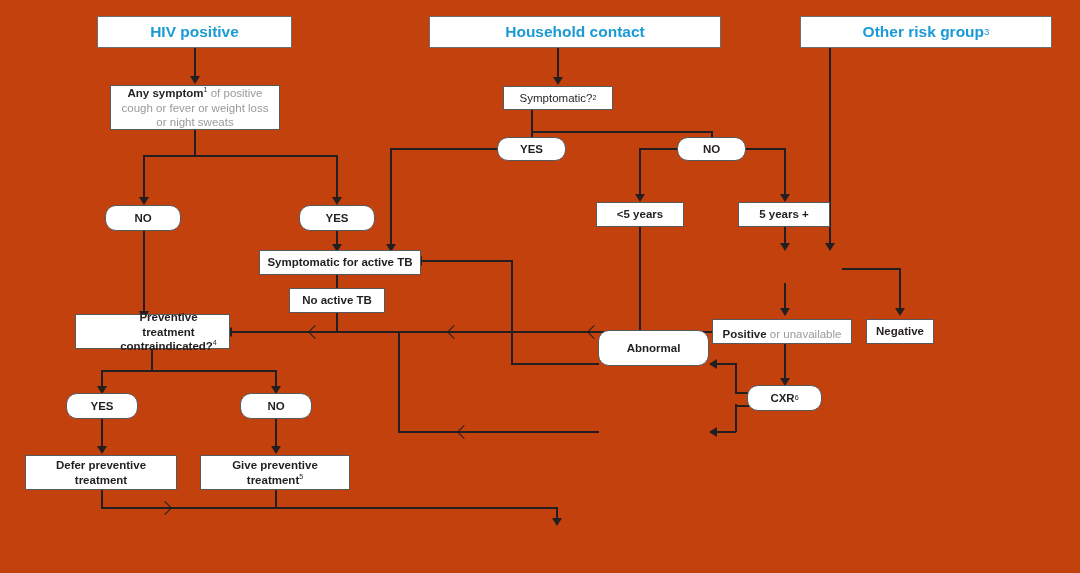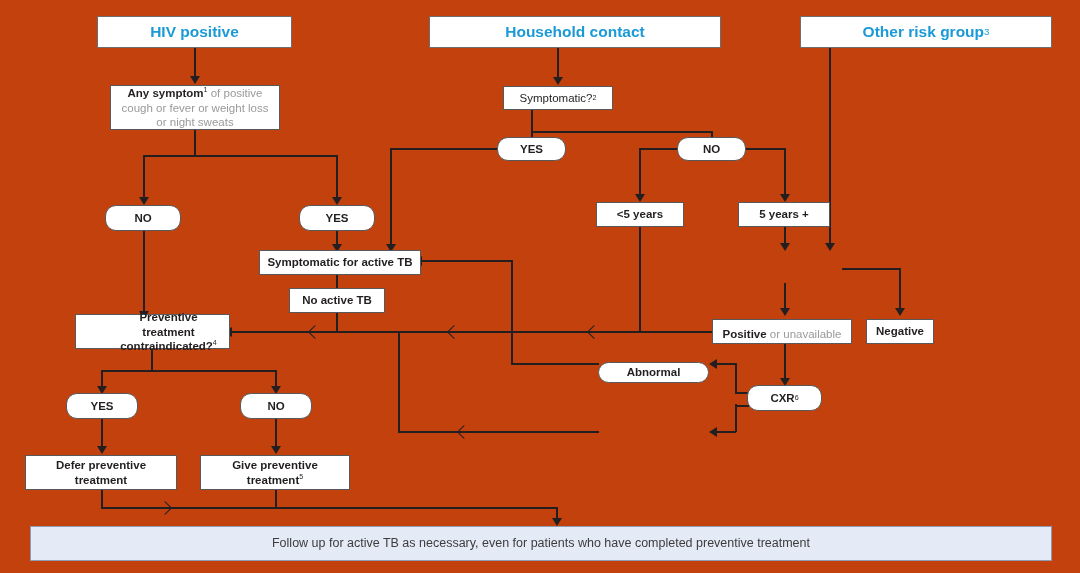--- a/index.html
+++ b/index.html
@@ -193,21 +193,21 @@
   <div class="ln h" style="left:735px;top:392px;width:14px;"></div>
   <div class="ln v" style="left:735px;top:363px;height:30px;"></div>
   <div class="ln h" style="left:716px;top:363px;width:20px;"></div>
   <div class="arw left" style="left:709px;top:359px;"></div>
 
   <div class="ln h" style="left:735px;top:405px;width:14px;"></div>
   <div class="ln v" style="left:735px;top:404px;height:28px;"></div>
   <div class="ln h" style="left:716px;top:431px;width:20px;"></div>
   <div class="arw left" style="left:709px;top:427px;"></div>
 
-  <div class="node rounded bold" style="left:598px;top:362px;width:111px;height:21px;">
+  <div class="node rounded bold" style="left:598px;top:330px;width:111px;height:36px;">
     <span class="txt">Abnormal</span>
   </div>
 
 
   <div class="ln h" style="left:511px;top:363px;width:88px;"></div>
   <div class="ln v" style="left:511px;top:260px;height:104px;"></div>
   <div class="ln h" style="left:421px;top:260px;width:92px;"></div>
   <div class="arw left" style="left:414px;top:256px;"></div>
 
   <div class="ln h" style="left:398px;top:431px;width:201px;"></div>
@@ -267,17 +267,14 @@
     <span class="txt" style="font-weight:bold;"><span>treatment</span><sup>5</sup></span>
   </div>
 
   <div class="ln v" style="left:101px;top:490px;height:18px;"></div>
   <div class="ln v" style="left:275px;top:490px;height:18px;"></div>
   <div class="ln h" style="left:101px;top:507px;width:456px;"></div>
   <div class="chev right" style="left:160px;top:503px;"></div>
   <div class="ln v" style="left:556px;top:507px;height:17px;"></div>
   <div class="arw down" style="left:552px;top:518px;"></div>
 
-  <div class="node banner" style="left:30px;top:526px;width:1022px;height:35px;">
-    <span class="txt">Follow up for active TB as necessary, even for patients who have completed preventive treatment</span>
-  </div>
 
 </div>
 
 </body></html>

